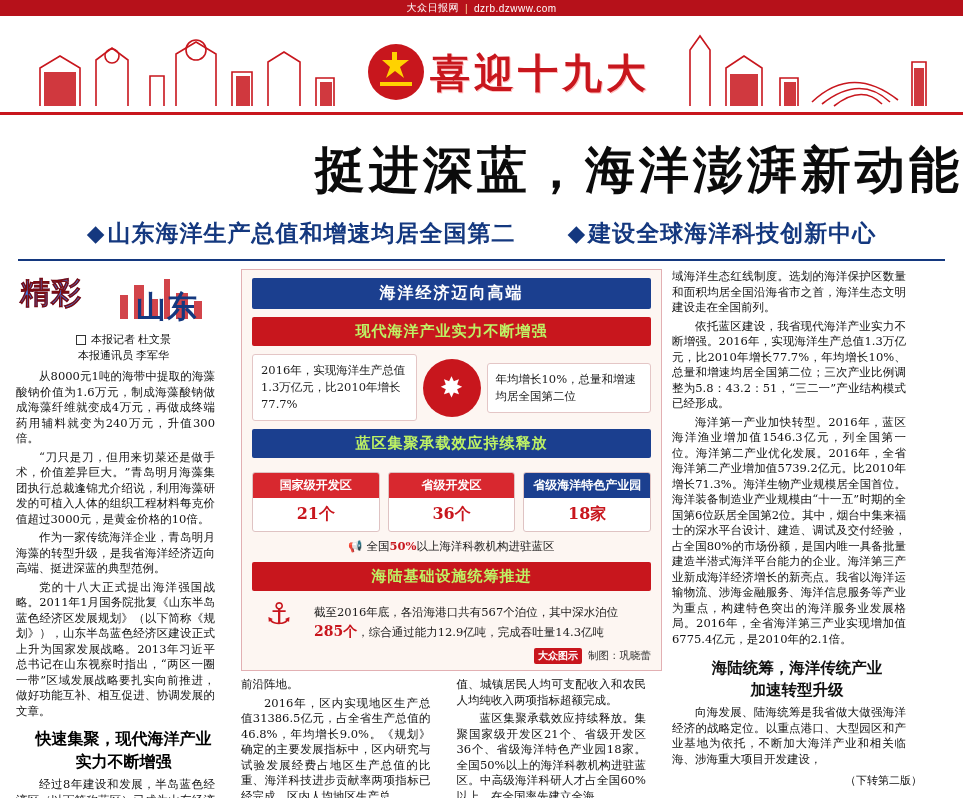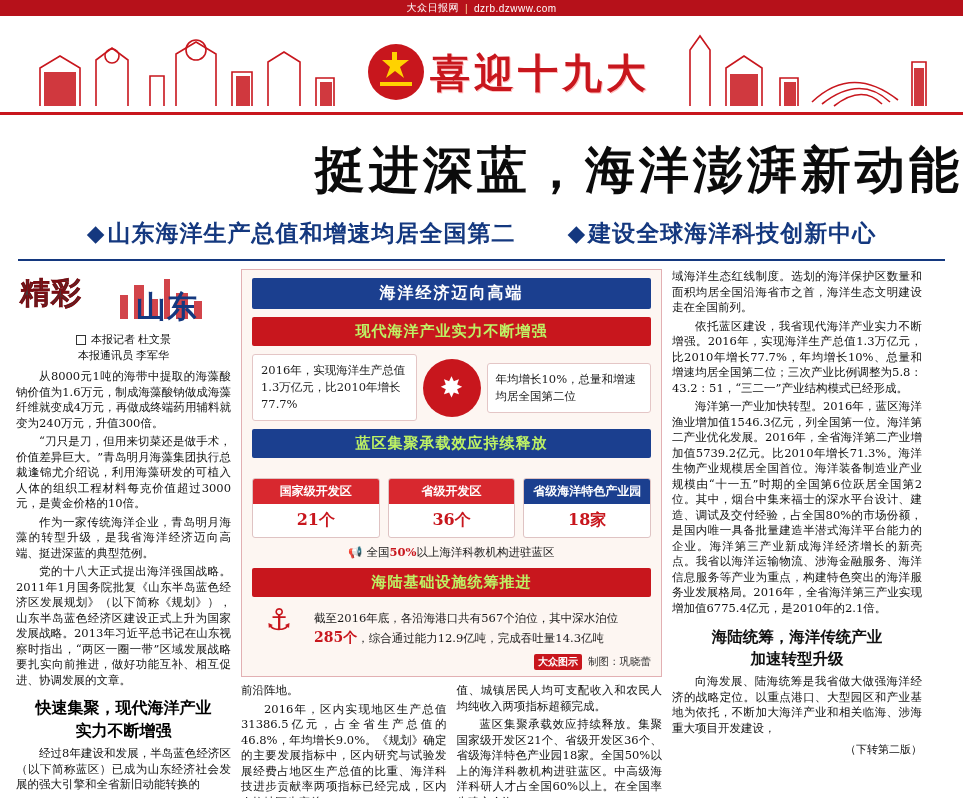--- a/index.html
+++ b/index.html
@@ -48,37 +48,37 @@
     display:flex;padding:8px 16px 0 16px;gap:10px;
     height:520px;
   }
   .col-left{width:215px;}
   .col-mid{width:421px;}
   .col-right{width:250px;}
   .logo-box{height:58px;position:relative;margin-bottom:4px;}
   .logo-jc{
     position:absolute;left:4px;top:4px;
     font-family:"DejaVu Serif","Liberation Serif",serif;
-    font-weight:bold;font-size:30px;color:#404040;letter-spacing:1px;
+    font-weight:bold;font-size:30px;color:#3b82f6;letter-spacing:1px;
     -webkit-text-stroke:0.5px #7a0c12;
   }
   .logo-sd{
     position:absolute;left:120px;top:18px;
     font-family:"DejaVu Serif","Liberation Serif",serif;
     font-weight:bold;font-size:30px;color:#14387f;letter-spacing:1px;
   }
   .byline{
     font-size:11px;line-height:16px;color:#111;margin:4px 0 6px 0;
     text-align:center;
   }
   .byline .chk{display:inline-block;width:8px;height:8px;border:1px solid #333;margin-right:5px;vertical-align:middle;}
   .para{
     font-family:"DejaVu Serif","Liberation Serif",serif;
     font-size:11.5px;line-height:15.5px;text-align:justify;
-    text-indent:2em;margin:0 0 3px 0;color:#111;
+    text-indent:2em;margin:0 16px 3px 0;color:#111;
   }
   .sec-title{
     text-align:center;font-weight:bold;
     font-family:"DejaVu Serif","Liberation Serif",serif;
     font-size:16px;line-height:23px;margin:8px 0 4px 0;color:#000;
   }
   
   .info{
     border:1px solid #e2b0b3;background:#fdf6f2;
     padding:8px 10px 6px 10px;position:relative;
@@ -97,21 +97,21 @@
   .stat-card{
     flex:1;background:#fff;border:1px solid #e4c6c6;border-radius:3px;
     font-family:"DejaVu Serif","Liberation Serif",serif;
     font-size:11.5px;line-height:17px;padding:7px 8px;color:#1a1a1a;
   }
   .circle-ico{
     width:58px;height:58px;border-radius:50%;background:#c8161d;
     display:flex;align-items:center;justify-content:center;flex:0 0 58px;
     color:#fff;font-size:28px;
   }
-  .three{display:flex;gap:8px;margin-top:20px;}
+  .three{display:flex;gap:8px;margin-top:14px;}
   .zone{
     flex:1;background:#fff;border:1px solid #dfc3c3;border-radius:3px;text-align:center;padding:0 0 6px 0;
     overflow:hidden;
   }
   .zone .cap{background:#d8282f;color:#fff;font-size:12px;font-weight:bold;padding:4px 0;}
   .zone .cap.b{background:#1b3f8f;}
   .zone .num{color:#c8161d;font-weight:bold;font-size:16px;padding-top:6px;
     font-family:"DejaVu Serif","Liberation Serif",serif;}
   .note{
     text-align:center;font-size:11.5px;margin-top:7px;color:#1a1a1a;

